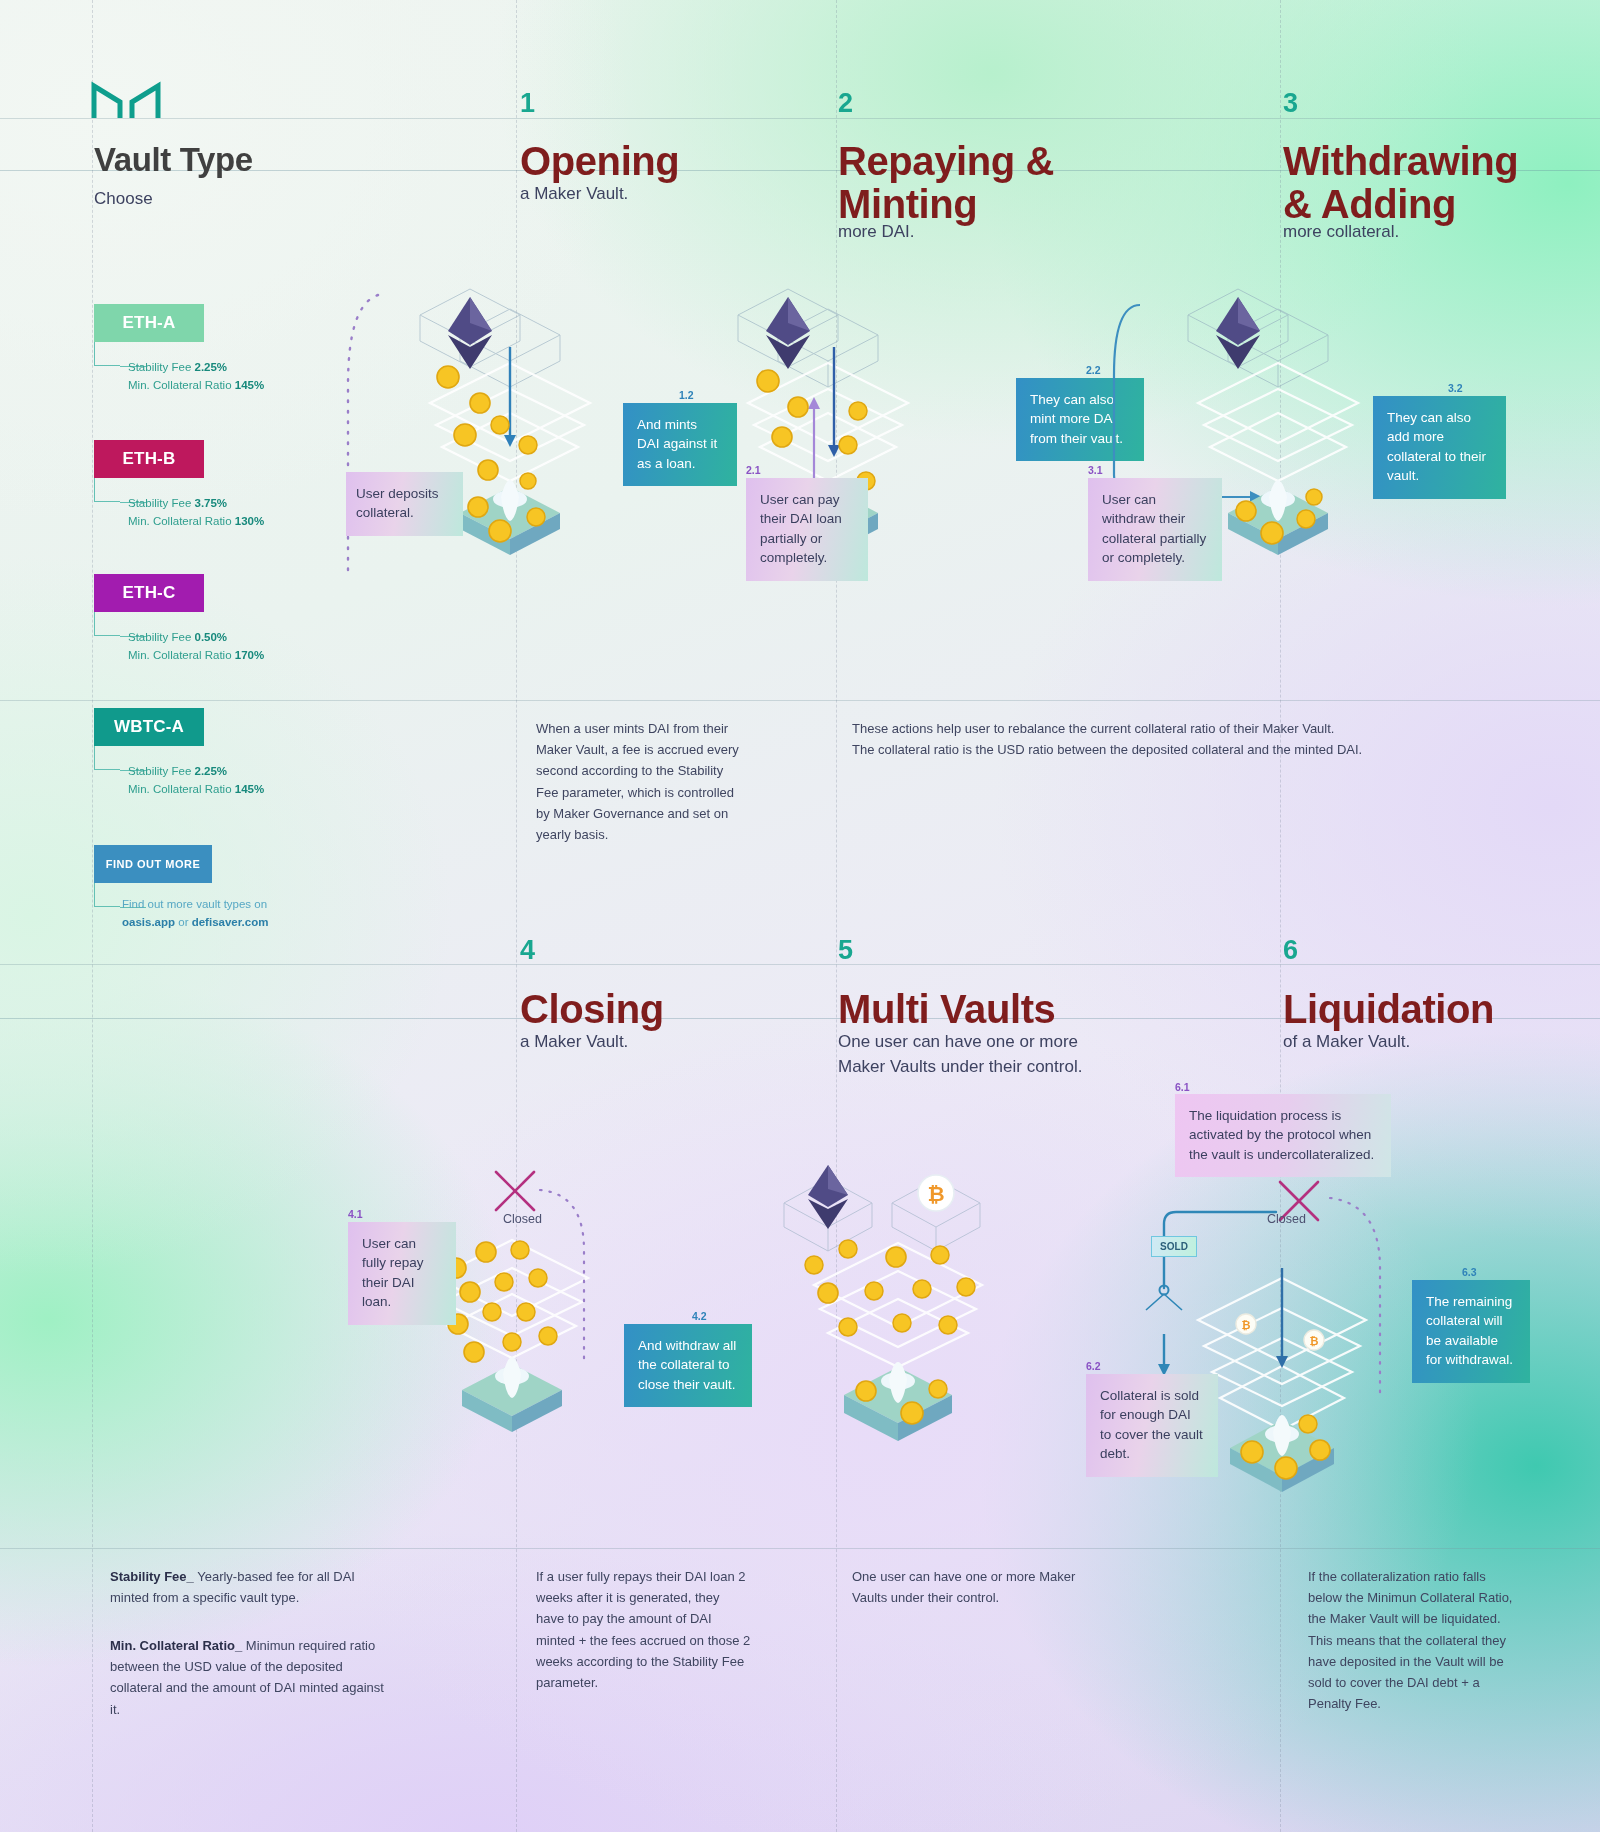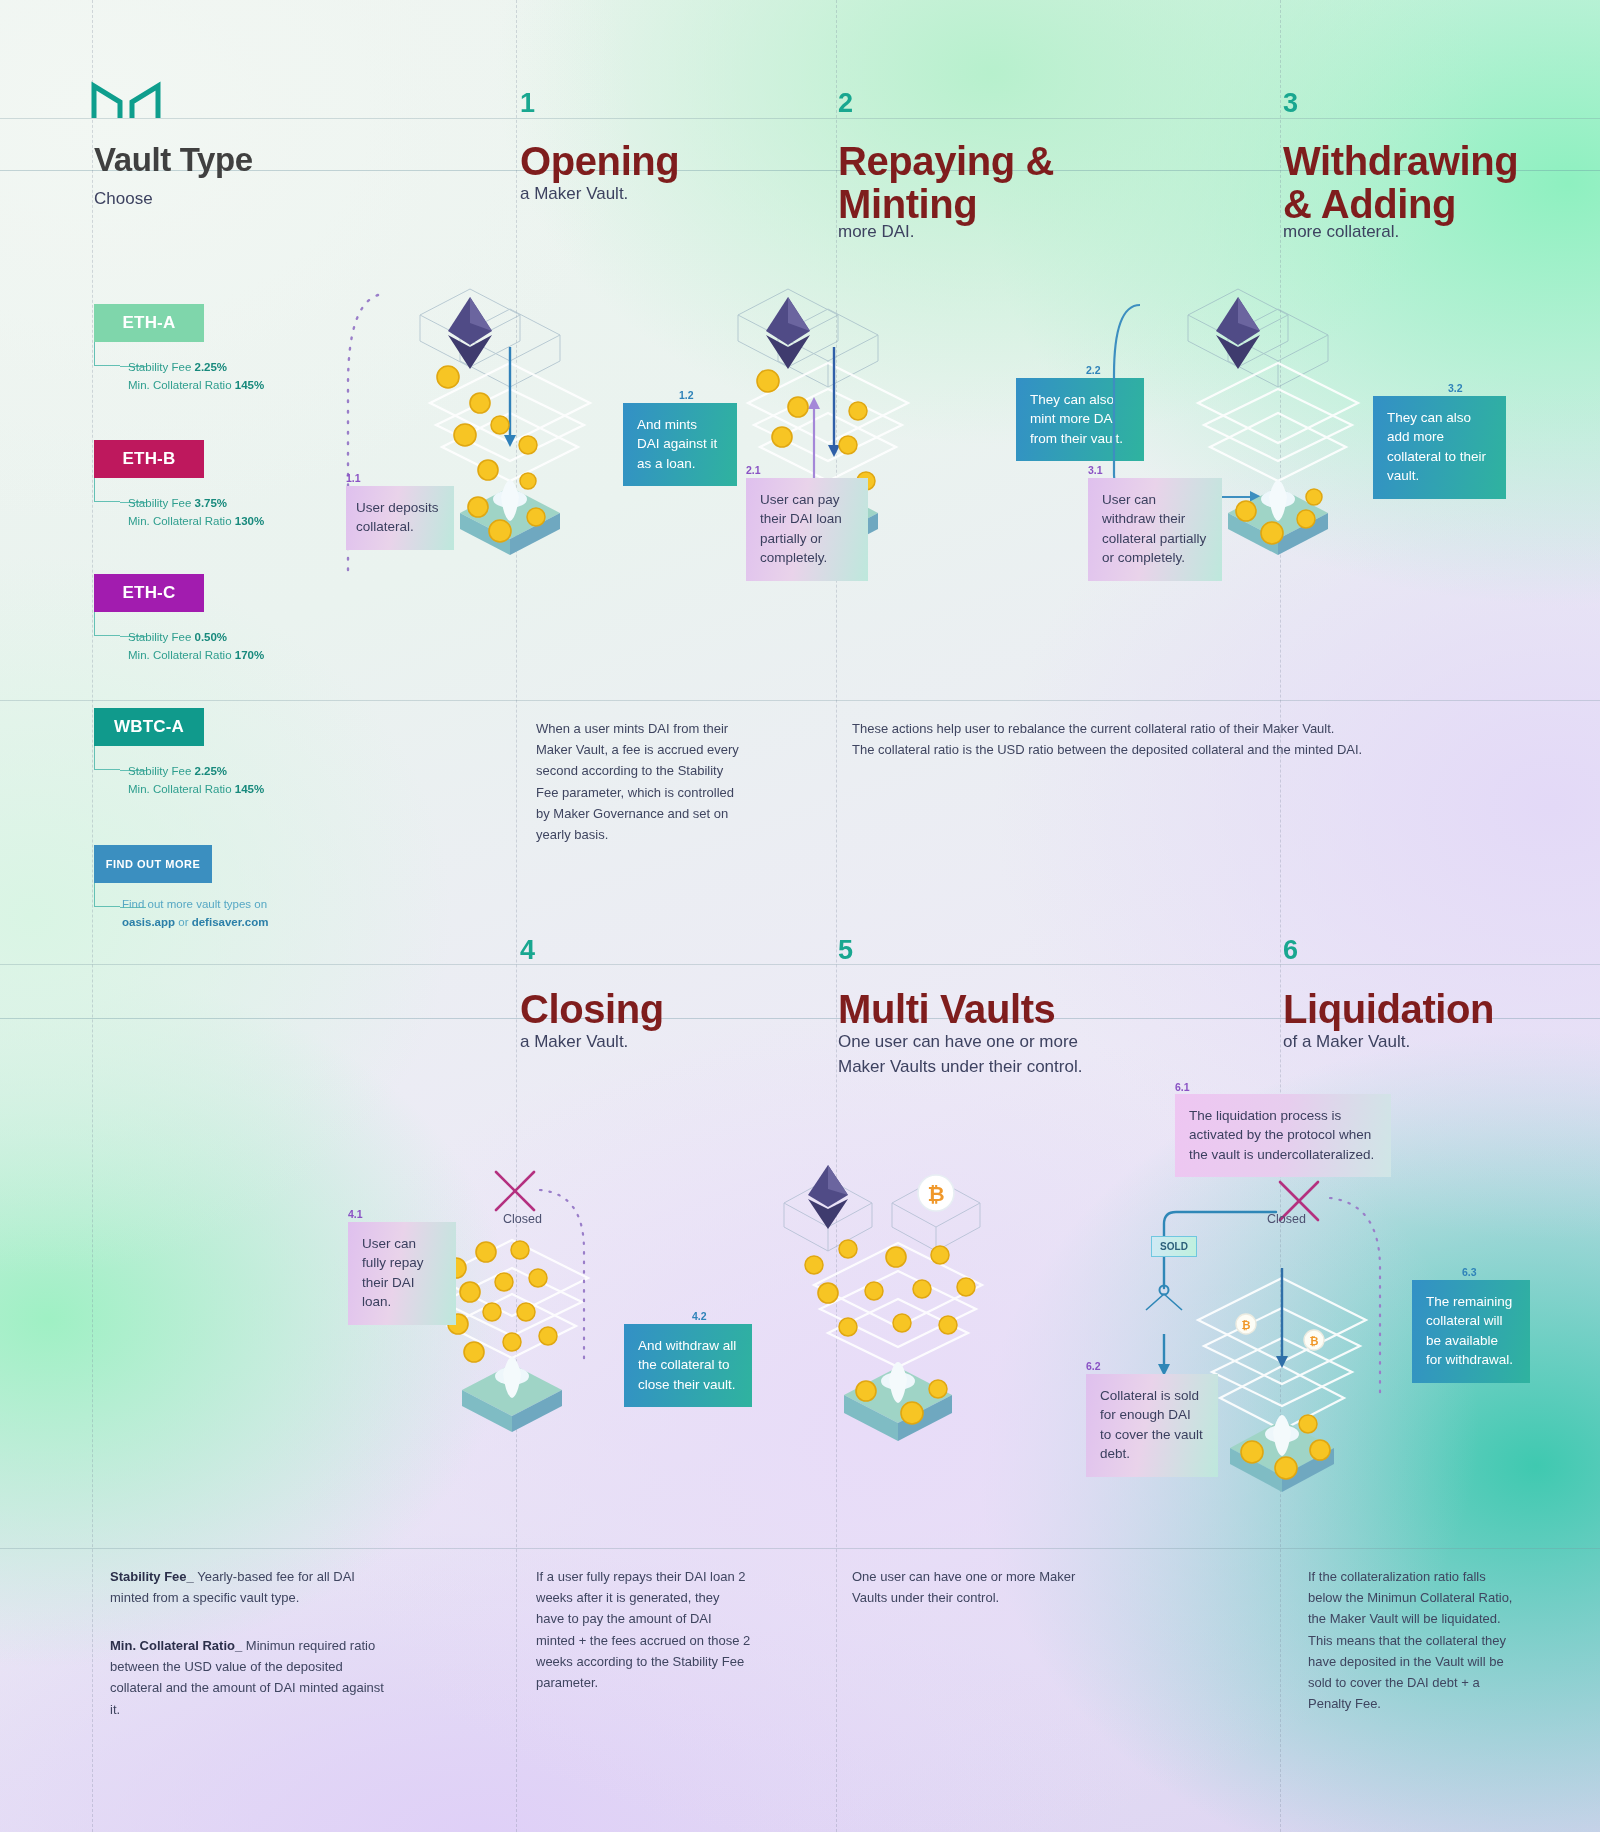--- a/index.html
+++ b/index.html
@@ -203,21 +203,21 @@
       <circle cx="128" cy="196" r="8" fill="#f7c524" stroke="#e0a711" stroke-width="1.5"></circle>
       <circle cx="78" cy="222" r="10" fill="#f7c524" stroke="#e0a711" stroke-width="1.6"></circle>
       <circle cx="100" cy="246" r="11" fill="#f7c524" stroke="#e0a711" stroke-width="1.6"></circle>
       <circle cx="136" cy="232" r="9" fill="#f7c524" stroke="#e0a711" stroke-width="1.5"></circle>
     </g>
     <path d="M-22 10 q-30 10 -30 90 L-52 290" fill="none" stroke="#9a7ec9" stroke-width="2.4" stroke-dasharray="1.5 9" stroke-linecap="round"></path>
   </svg>
 </div>
 
 <div class="cnum p" style="left:346px; top:472px;">1.1</div>
-<div class="callout pink" style="left:346px; top:486px; width:108px;padding-left:10px;">User deposits collateral.</div>
+<div class="callout pink" style="left:346px; top:472px; width:117px;padding-left:10px;">User deposits collateral.</div>
 <div class="cnum b" style="left:679px; top:389px;">1.2</div>
 <div class="callout blue" style="left:575px; top:403px; width:114px;">And mints DAI against it as a loan.</div>
 
 <div class="colnum" style="left:838px; top:88px;">2</div>
 <div class="coltitle" style="left:838px; top:140px;">
   <span>Repaying &amp;</span><br>
   <span>Minting</span>
 </div>
 <div class="colsub" style="left:838px; top:220px;">more DAI.</div>
 <div class="para" style="left:852px; top:718px; width:600px;">

